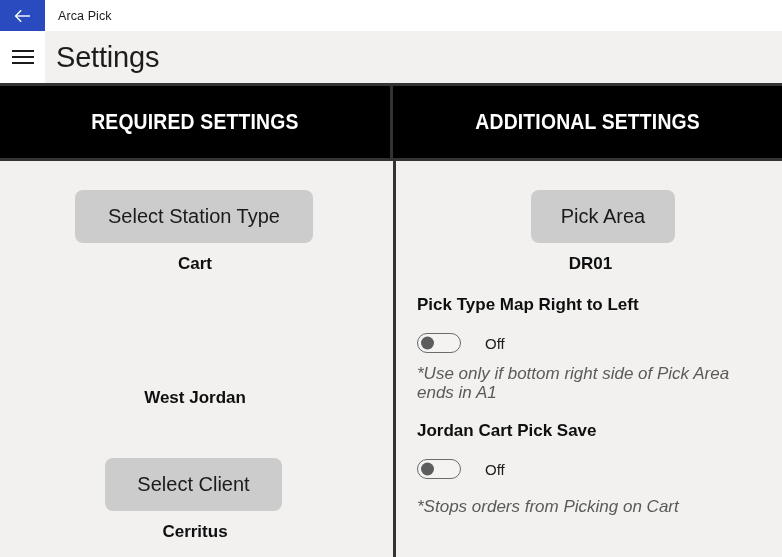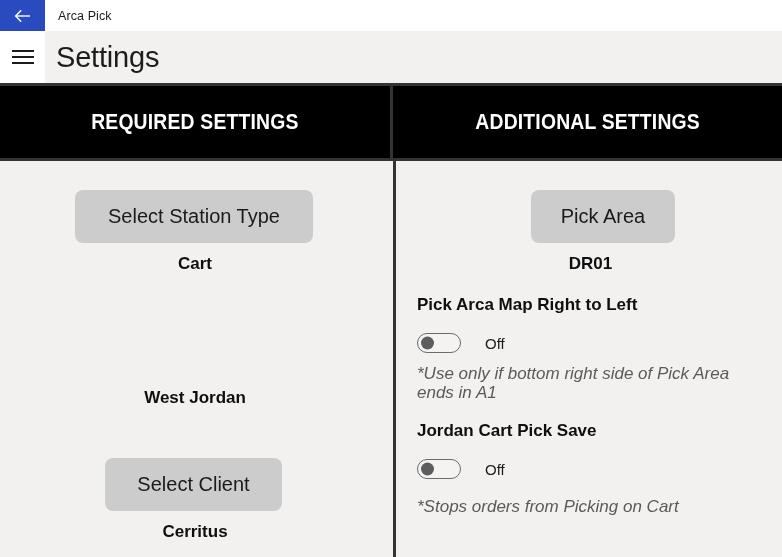--- a/index.html
+++ b/index.html
@@ -182,21 +182,21 @@
       <div class="value-label l-val3">Cerritus</div>
     </div>
 
     <div class="divider"></div>
 
     <div class="col right">
 
       <button class="btn r-btn">Pick Area</button>
       <div class="value-label r-val">DR01</div>
 
-      <div class="opt-title n1-title">Pick Arca Map Right to Left</div>
+      <div class="opt-title n1-title">Pick Type Map Right to Left</div>
       <div class="opt-row n1-row">
         <div class="toggle">
           <div class="knob"></div>
         </div>
         <span class="toggle-state">Off</span>
       </div>
       <div class="opt-note n1-note">*Use only if bottom right side of Pick Area ends in A1</div>
 
       <div class="opt-title n2-title">Jordan Cart Pick Save</div>
       <div class="opt-row n2-row">

